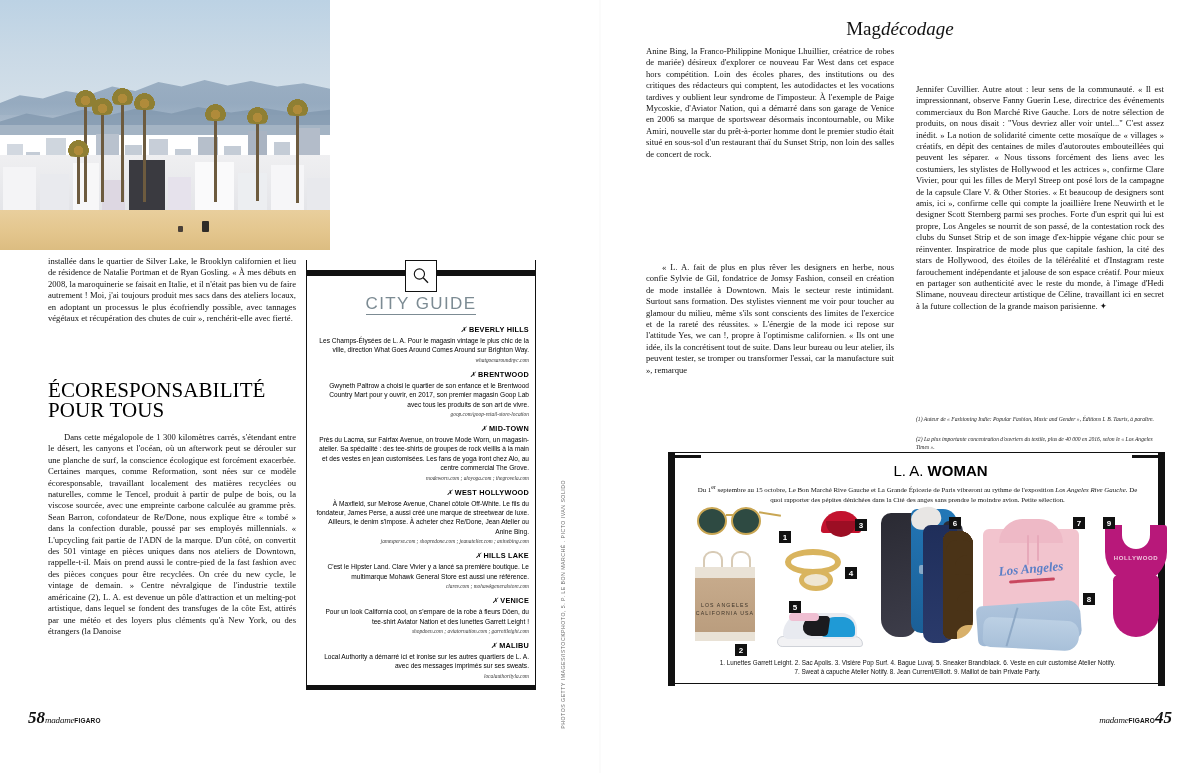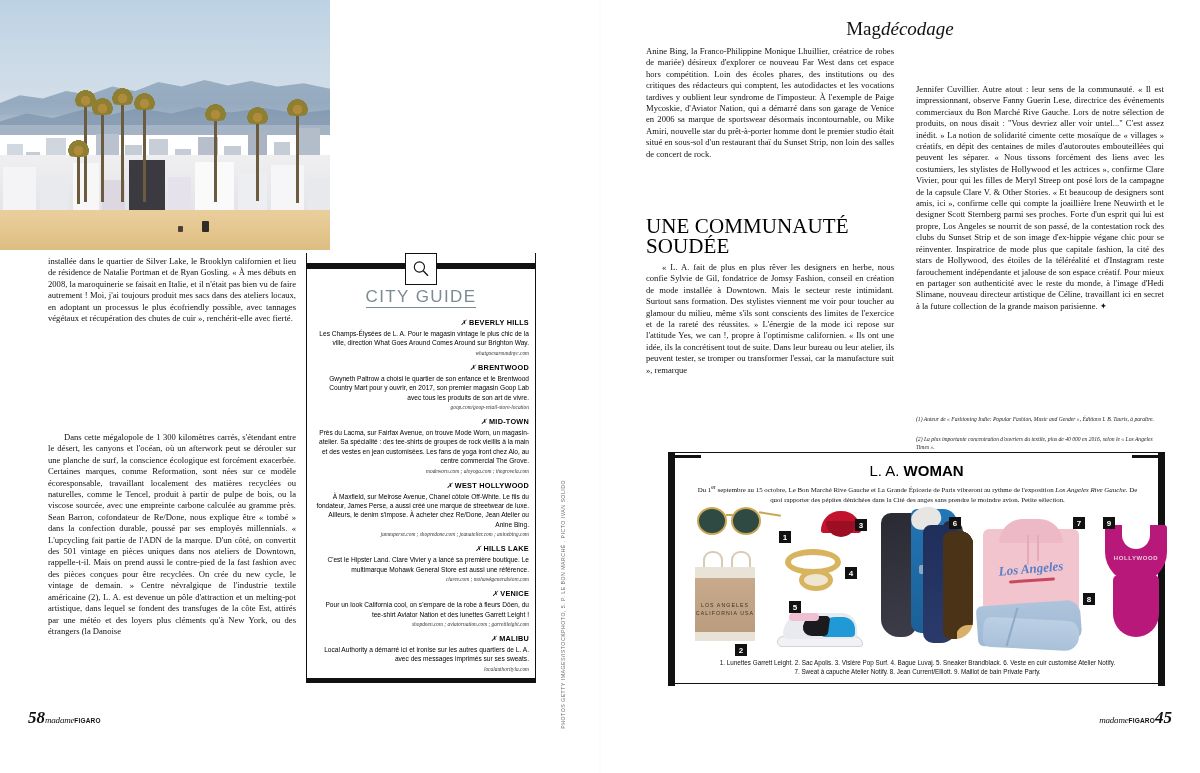--- a/index.html
+++ b/index.html
@@ -67,21 +67,21 @@
   }
   .sechead{
     font-family:"Liberation Serif",serif;
     font-weight:400;font-size:21px;line-height:20px;
     letter-spacing:.1px;color:#000;margin:0 0 5px 0;
   }
   .indent{text-indent:16px;}
 
   
   .guide{
-    position:absolute;left:306px;top:253px;width:230px;height:430px;
+    position:absolute;left:306px;top:260px;width:230px;height:430px;
     border-left:1.4px solid #111;border-right:1.4px solid #111;
     box-sizing:border-box;
   }
   .guide-top{
     position:absolute;left:0;top:10px;width:100%;height:6px;background:#111;
   }
   .mag-box{
     position:absolute;left:50%;top:0px;transform:translateX(-50%);
     width:30px;height:30px;border:1.2px solid #111;background:#fff;
     display:flex;align-items:center;justify-content:center;z-index:3;
@@ -133,21 +133,21 @@
   .lawoman{
     position:absolute;left:668px;top:452px;width:497px;height:232px;
     border:1.5px solid #111;box-sizing:border-box;background:#fff;
   }
   .law-bar-l{position:absolute;left:-1px;top:-1px;width:7px;height:234px;background:#111;}
   .law-bar-r{position:absolute;right:-1px;top:-1px;width:7px;height:234px;background:#111;}
   .law-tick-l{position:absolute;left:6px;top:2px;width:26px;height:3px;background:#111;}
   .law-tick-r{position:absolute;right:6px;top:2px;width:26px;height:3px;background:#111;}
   .law-title{
     position:absolute;left:0;top:9px;width:100%;text-align:center;
-    font-family:"Liberation Sans",sans-serif;font-size:15px;color:#000;
+    font-family:"Liberation Sans",sans-serif;font-size:15px;color:#000;padding-left:24px;
   }
   .law-title .b{font-weight:700;}
   .law-sub{
     position:absolute;left:28px;top:30px;width:441px;text-align:center;
     font-family:"Liberation Serif",serif;font-size:6.9px;line-height:9.6px;color:#111;
   }
   .law-sub i{font-style:italic;}
   .stage{position:absolute;left:10px;top:52px;width:477px;height:150px;}
   .num{
     position:absolute;width:12px;height:12px;background:#111;color:#fff;
@@ -317,20 +317,21 @@
       <div class="palm" style="left:296px;top:105px;height:98px;"></div>
       <div class="palm" style="left:77px;top:146px;height:58px;"></div>
       <div class="sand">
         <div class="dot" style="left:178px;top:16px;width:5px;height:6px;"></div>
         <div class="dot" style="left:202px;top:11px;width:7px;height:11px;background:#2f2c28;"></div>
       </div>
     </div>
 
     <div class="col body-txt" style="left:48px;top:256px;width:248px;">installée dans le quartier de Silver Lake, le Brooklyn californien et lieu de résidence de Natalie Portman et de Ryan Gosling. « À mes débuts en 2008, la maroquinerie se faisait en Italie, et il n'était pas bien vu de faire autrement ! Moi, j'ai toujours produit mes sacs dans des ateliers locaux, en adoptant un processus le plus écofriendly possible, avec tannages végétaux et récupération des chutes de cuir », renchérit-elle avec fierté.</div>
 
+    <div class="col sechead" style="left:48px;top:380px;width:250px;">ÉCORESPONSABILITÉ POUR TOUS</div>
 
     <div class="col body-txt indent" style="left:48px;top:432px;width:248px;">Dans cette mégalopole de 1 300 kilomètres carrés, s'étendant entre le désert, les canyons et l'océan, où un afterwork peut se dérouler sur une planche de surf, la conscience écologique est forcément exacerbée. Certaines marques, comme Reformation, sont nées sur ce modèle écoresponsable, travaillant localement des matières recyclées ou naturelles, comme le Tencel, produit à partir de pulpe de bois, ou la viscose sourcée, avec une empreinte carbone calculée au gramme près. Sean Barron, cofondateur de Re/Done, nous explique être « tombé » dans la confection durable, poussé par ses employés millennials. « L'upcycling fait partie de l'ADN de la marque. D'un côté, on convertit des 501 vintage en pièces uniques dans nos ateliers de Downtown, rappelle-t-il. Mais on prend aussi le contre-pied de la fast fashion avec des pièces conçues pour être recyclées. On crée du new cycle, le vintage de demain. » Centre névralgique de l'industrie textile américaine (2), L. A. est devenue un pôle d'attraction et un melting-pot artistique, dans lequel se fondent des transfuges de la côte Est, attirés par une météo et des loyers plus cléments qu'à New York, ou des étrangers (la Danoise</div>
 
     <div class="guide">
       <div class="guide-top"></div>
       <div class="mag-box">
         <svg width="18" height="18" viewBox="0 0 18 18">
           <circle cx="7.4" cy="7" r="5.1" fill="none" stroke="#111" stroke-width="1.1"></circle>
           <line x1="11.2" y1="10.8" x2="16" y2="15.8" stroke="#111" stroke-width="1.3"></line>
         </svg>
@@ -380,21 +381,20 @@
   </div>
 
   <div class="page page-right">
 
     <div class="maghead">
       <span>Mag</span><i>décodage</i>
     </div>
 
     <div class="col body-txt" style="left:46px;top:46px;width:248px;">Anine Bing, la Franco-Philippine Monique Lhuillier, créatrice de robes de mariée) désireux d'explorer ce nouveau Far West dans cet espace hors compétition. Loin des écoles phares, des institutions ou des critiques des rédacteurs qui comptent, les autodidactes et les vocations tardives y oublient leur syndrome de l'imposteur. À l'exemple de Paige Mycoskie, d'Aviator Nation, qui a démarré dans son garage de Venice en 2006 sa marque de sportswear désormais incontournable, ou Mike Amiri, nouvelle star du prêt-à-porter homme dont le premier studio était situé en sous-sol d'un restaurant thaï du Sunset Strip, non loin des salles de concert de rock.</div>
 
-    <div class="col sechead" style="left:46px;top:216px;width:250px;">UNE COMMUNAUTÉ SOUDÉE</div>
 
     <div class="col body-txt indent" style="left:46px;top:262px;width:248px;">« L. A. fait de plus en plus rêver les designers en herbe, nous confie Sylvie de Gil, fondatrice de Jomsy Fashion, conseil en création de mode installée à Downtown. Mais le secteur reste intimidant. Surtout sans formation. Des stylistes viennent me voir pour toucher au glamour du milieu, même s'ils sont conscients des limites de l'exercice et de la rareté des réussites. » L'énergie de la mode ici repose sur l'attitude Yes, we can !, propre à l'optimisme californien. « Ils ont une idée, ils la concrétisent tout de suite. Dans leur bureau ou leur atelier, ils peuvent tester, se tromper ou transformer l'essai, car la manufacture suit », remarque</div>
 
     <div class="col body-txt" style="left:316px;top:84px;width:248px;">Jennifer Cuvillier. Autre atout : leur sens de la communauté. « Il est impressionnant, observe Fanny Guerin Lese, directrice des événements commerciaux du Bon Marché Rive Gauche. Lors de notre sélection de produits, on nous disait : "Vous devriez aller voir untel..." C'est assez inédit. » La notion de solidarité cimente cette mosaïque de « villages » créatifs, en dépit des centaines de miles d'autoroutes embouteillées qui peuvent les séparer. « Nous tissons forcément des liens avec les costumiers, les stylistes de Hollywood et les actrices », confirme Clare Vivier, pour qui les filles de Meryl Streep ont posé lors de la campagne de la capsule Clare V. &amp; Other Stories. « Et beaucoup de designers sont amis, ici », confirme celle qui compte la joaillière Irene Neuwirth et le designer Scott Sternberg parmi ses proches. Forte d'un esprit qui lui est propre, Los Angeles se nourrit de son passé, de la contestation rock des clubs du Sunset Strip et de son image d'ex-hippie végane chic pour se réinventer. Inspiratrice de mode plus que capitale fashion, la cité des stars de Hollywood, des étoiles de la téléréalité et d'Instagram reste farouchement indépendante et jalouse de son espace créatif. Pour mieux en partager son authenticité avec le reste du monde, à l'image d'Hedi Slimane, nouveau directeur artistique de Céline, travaillant ici en secret à la future collection de la grande maison parisienne. ✦</div>
 
     <div class="col fnote" style="left:316px;top:408px;width:248px;">(1) Auteur de « Fashioning Indie: Popular Fashion, Music and Gender », Éditions I. B. Tauris, à paraître.</div>
     <div class="col fnote" style="left:316px;top:428px;width:248px;">(2) La plus importante concentration d'ouvriers du textile, plus de 40 000 en 2016, selon le « Los Angeles Times ».</div>
 
     <div class="footer footer-right">
       <span class="bn"><span>madame</span><b>FIGARO</b></span><span class="pg">45</span>

